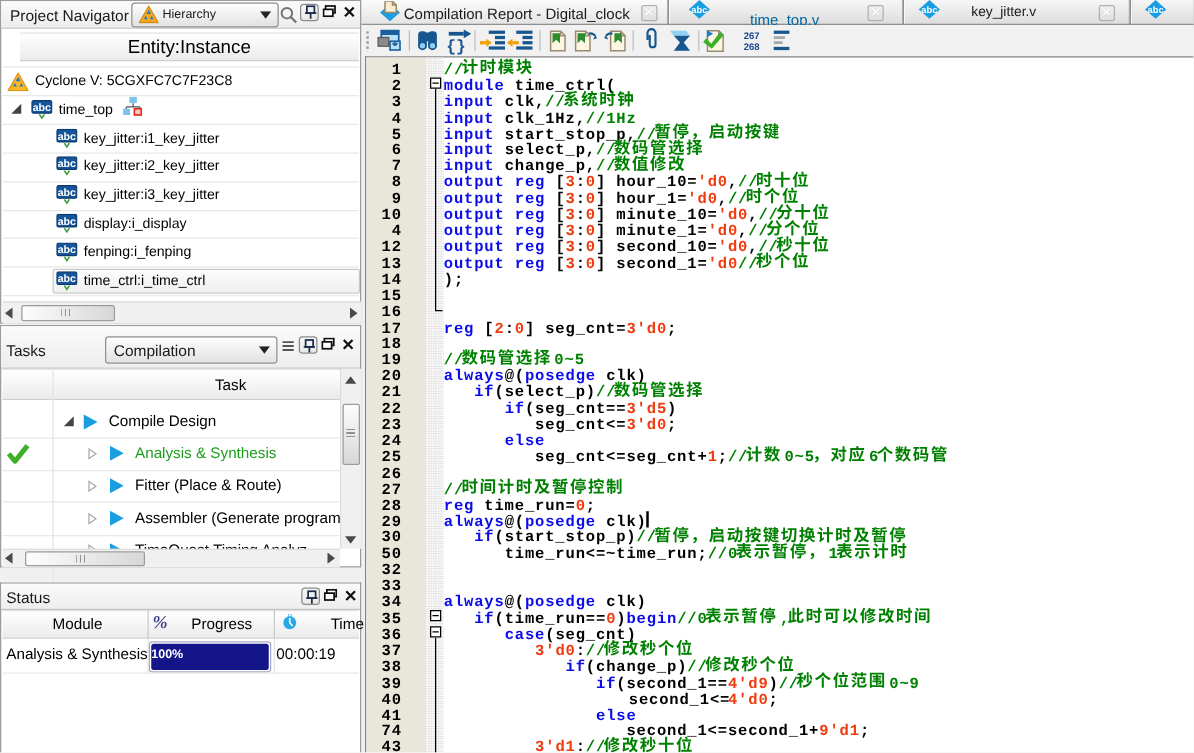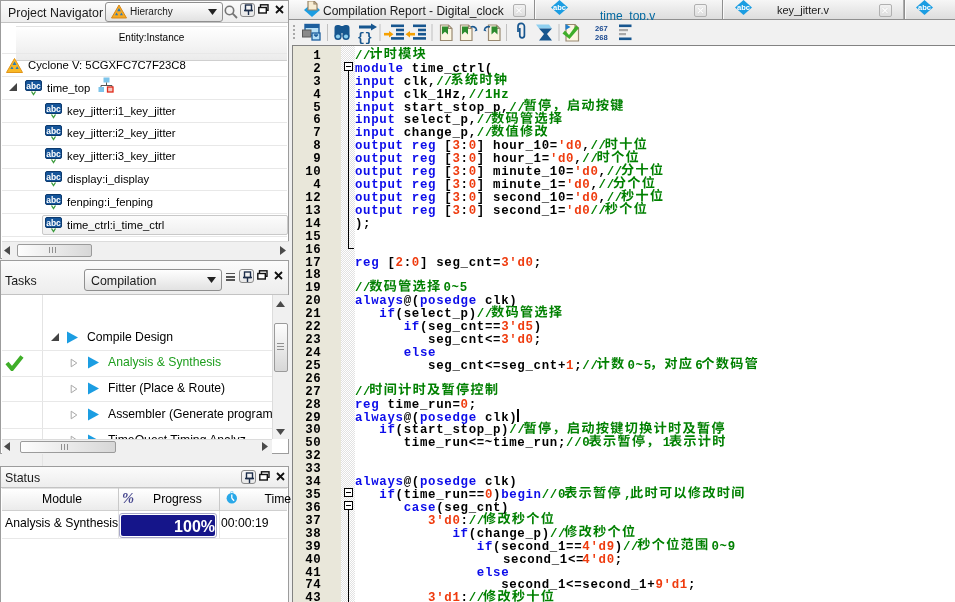--- a/index.html
+++ b/index.html
@@ -557,21 +557,21 @@
 <rect x="2.5" y="1" width="6" height="5.5" fill="none" stroke="#1d2e4a" stroke-width="1.4"></rect>
 <path d="M1 6.5 h9 M5.5 6.5 v4.5" stroke="#1d2e4a" stroke-width="1.4"></path>
     </svg>
 <svg class="abs" style="left:257px;top:2.5px" width="11" height="10" viewBox="0 0 11 10">
 <rect x="2.5" y="0.8" width="7.5" height="5.5" fill="#fff" stroke="#111" stroke-width="1.4"></rect>
 <rect x="0.8" y="3.5" width="7.5" height="5.5" fill="#fff" stroke="#111" stroke-width="1.4"></rect>
     </svg>
 <svg class="abs" style="left:274px;top:3.5px" width="9" height="9">
       <path d="M1 1 L8 8 M8 1 L1 8" stroke="#111" stroke-width="1.8"></path>
     </svg>
-<div class="hdr" style="left:15px;top:25px;right:1px;height:35px;font-size:10px;line-height:22px">Entity:Instance</div>
+<div class="hdr" style="left:15px;top:25px;right:1px;height:23px;font-size:15px;line-height:22px">Entity:Instance</div>
 <div class="rowline" style="left:1px;right:1px;top:52.3px"></div>
 <div class="rowline" style="left:1px;right:1px;top:75.2px"></div>
 <div class="rowline" style="left:1px;right:1px;top:98.0px"></div>
 <div class="rowline" style="left:1px;right:1px;top:120.9px"></div>
 <div class="rowline" style="left:1px;right:1px;top:143.7px"></div>
 <div class="rowline" style="left:1px;right:1px;top:166.6px"></div>
 <div class="rowline" style="left:1px;right:1px;top:189.4px"></div>
 <div class="rowline" style="left:1px;right:1px;top:212.2px"></div>
 <div class="rowline" style="left:1px;right:1px;top:235.1px"></div>
 <svg class="abs" style="left:5px;top:57px" width="17" height="15" viewBox="0 0 17 15">
@@ -655,20 +655,23 @@
 <rect x="2.5" y="1" width="6" height="5.5" fill="none" stroke="#1d2e4a" stroke-width="1.4"></rect>
 <path d="M1 6.5 h9 M5.5 6.5 v4.5" stroke="#1d2e4a" stroke-width="1.4"></path>
     </svg>
 <svg class="abs" style="left:256px;top:9px" width="11" height="10" viewBox="0 0 11 10">
 <rect x="2.5" y="0.8" width="7.5" height="5.5" fill="#fff" stroke="#111" stroke-width="1.4"></rect>
 <rect x="0.8" y="3.5" width="7.5" height="5.5" fill="#fff" stroke="#111" stroke-width="1.4"></rect>
     </svg>
 <svg class="abs" style="left:273px;top:10px" width="9" height="9">
       <path d="M1 1 L8 8 M8 1 L1 8" stroke="#111" stroke-width="1.8"></path>
     </svg>
+<div class="hdr" style="left:1px;top:34px;width:270px;height:25px;font-size:12.2px;line-height:24px">
+      <span style="position:absolute;left:170px">Task</span>
+    </div>
 <div class="sep" style="left:41px;top:34px;height:178px"></div>
 <div class="rowline" style="left:1px;width:270px;top:88.7px"></div>
 <svg class="abs" style="left:50px;top:72.1px" width="9" height="9">
       <path d="M8 0 V8 H0 Z" fill="#444"></path>
     </svg>
 <svg class="abs" style="left:65px;top:70.1px" width="13" height="13">
       <path d="M1 0.5 L12 6.5 L1 12.5 Z" fill="#1b9de2"></path>
     </svg>
 <div class="abs" style="left:86px;top:69.1px;font-size:12.2px;color:#000">Compile Design</div>
 <div class="rowline" style="left:1px;width:270px;top:114.5px"></div>
@@ -748,17 +751,17 @@
 <rect x="5.1" y="0.8" width="1.6" height="1.5" fill="#fff"></rect>
 <circle cx="5.8" cy="7.2" r="5.2" fill="#29a8e8"></circle>
 <path d="M5.8 7.2 V3.4 M5.8 7.2 L8.1 9.8" stroke="#fff" stroke-width="1.3" fill="none"></path>
     </svg>
 <div class="abs" style="left:263.5px;top:25px;font-size:12.2px;color:#000">Time</div>
 <div class="sep" style="left:117px;top:21px;height:23px;background:#c9c9c9"></div>
 <div class="sep" style="left:217.5px;top:21px;height:23px;background:#c9c9c9"></div>
 <div class="abs" style="left:4px;top:49px;font-size:12.2px;color:#000">Analysis &amp; Synthesis</div>
 <div class="abs" style="left:118px;top:45.5px;width:98px;height:25px;border:1px solid #a8a8c8;border-radius:3px;background:#fff"></div>
 <div class="abs" style="left:120px;top:47.5px;width:94px;height:21px;border-radius:2px;background:#15158a"></div>
-<div class="abs" style="left:120px;top:51px;width:94px;text-align:right;font-size:16px;font-weight:bold;color:#fff">100%</div>
+<div class="abs" style="left:120px;top:51px;width:94px;text-align:left;font-size:10px;font-weight:bold;color:#fff">100%</div>
 <div class="abs" style="left:220px;top:49px;font-size:12.2px;color:#000">00:00:19</div>
 <div class="rowline" style="left:1px;right:1px;top:71px"></div>
 <div class="sep" style="left:117px;top:44px;height:27px"></div>
 <div class="sep" style="left:217.5px;top:44px;height:27px"></div>
 </div>
 </body></html>

